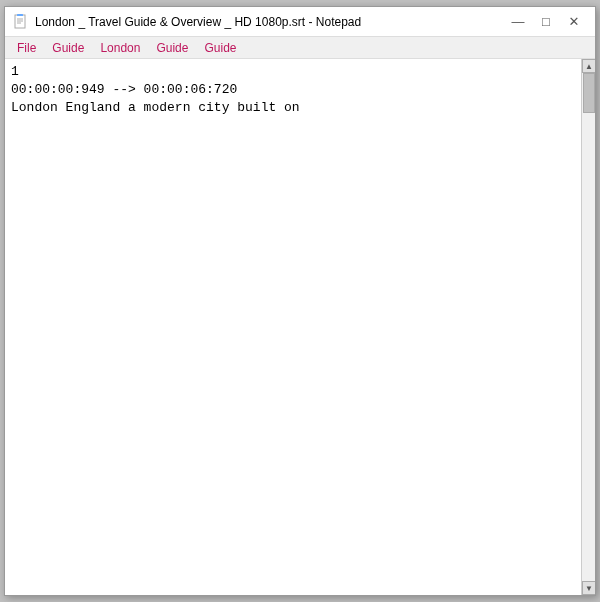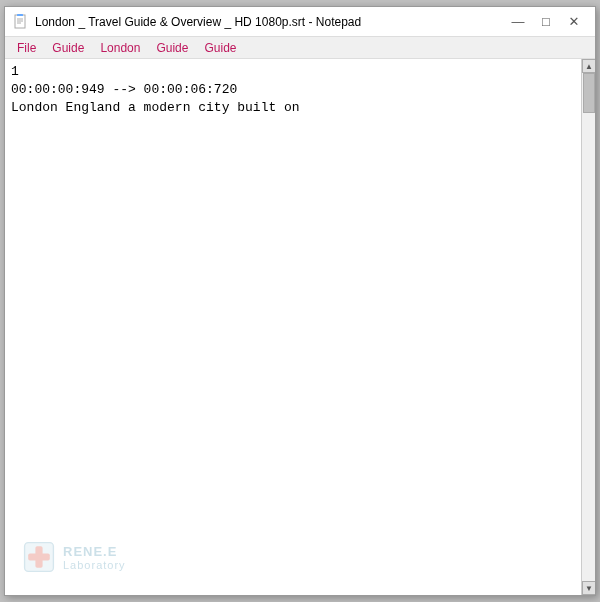--- a/index.html
+++ b/index.html
@@ -224,26 +224,14 @@
 London England a modern city built on</textarea>
 
     <div class="scrollbar-v">
       <div class="scrollbar-btn">▲</div>
       <div class="scrollbar-track">
         <div class="scrollbar-thumb"></div>
       </div>
       <div class="scrollbar-btn">▼</div>
     </div>
 
-    <div class="watermark">
-
-      <svg class="watermark-icon" viewBox="0 0 40 40" xmlns="http://www.w3.org/2000/svg">
-        <rect x="4" y="4" width="32" height="32" rx="4" fill="#d4e8f0" stroke="#8ab8cc" stroke-width="1.5"></rect>
-        <rect x="16" y="8" width="8" height="24" rx="2" fill="#e07060"></rect>
-        <rect x="8" y="16" width="24" height="8" rx="2" fill="#e07060"></rect>
-      </svg>
-      <div class="watermark-text">
-        <span class="watermark-line1">RENE.E</span>
-        <span class="watermark-line2">Laboratory</span>
-      </div>
-    </div>
   </div>
 </div>
 
 </body></html>

